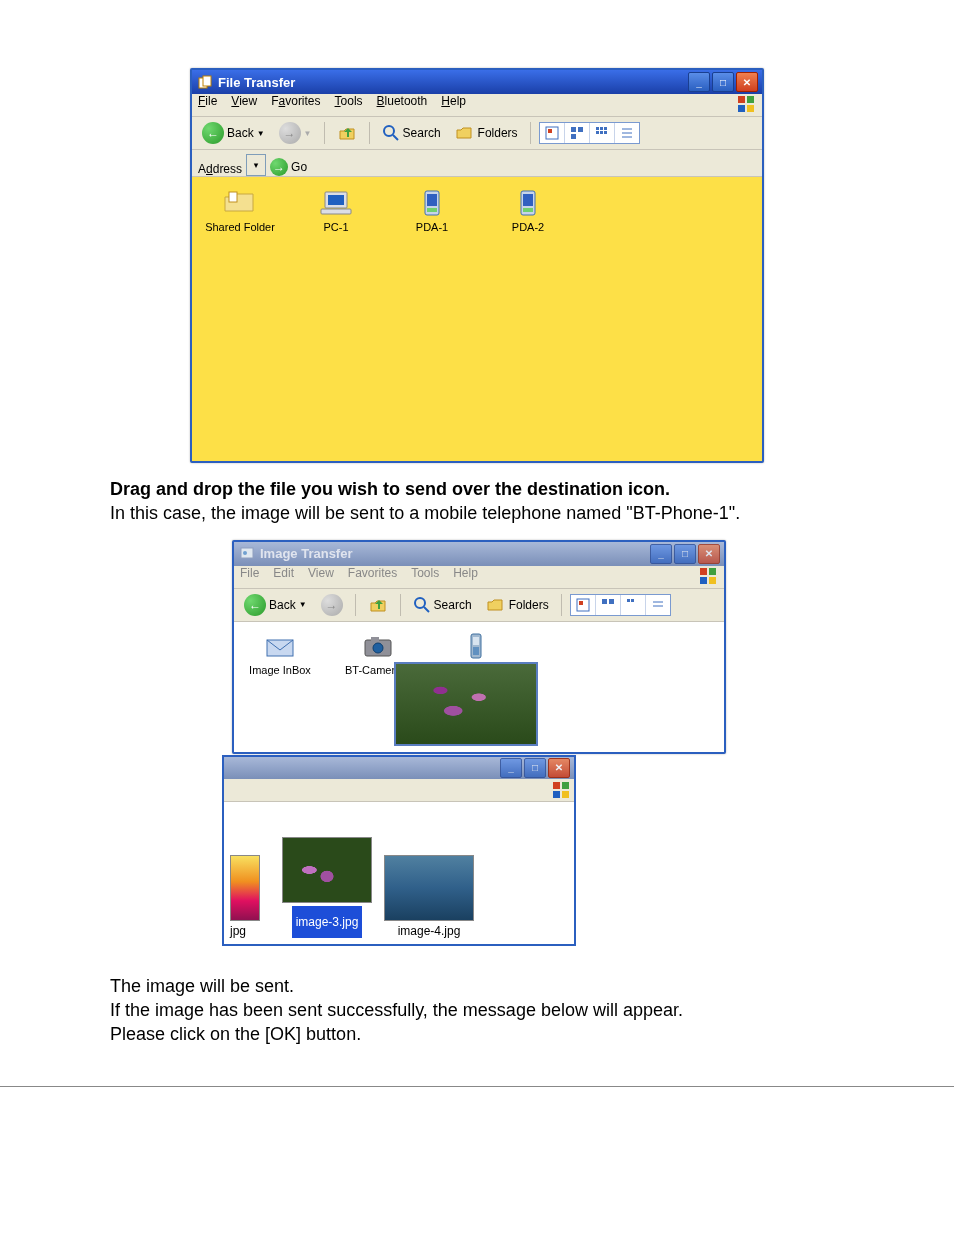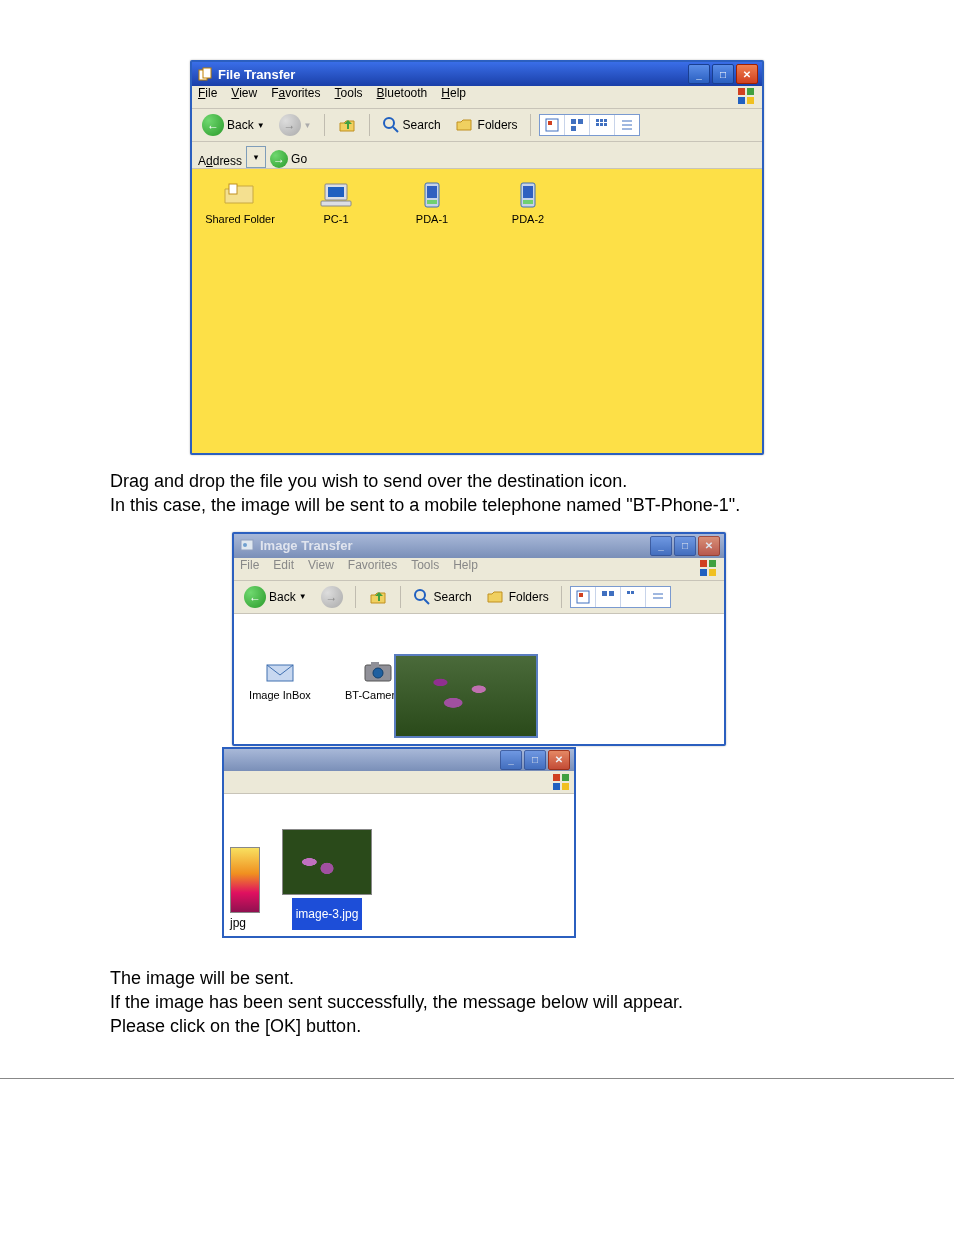--- a/index.html
+++ b/index.html
@@ -27,25 +27,25 @@
   .viewbtn{width:24px;height:20px;display:flex;align-items:center;justify-content:center;border-right:1px solid #c8d4ea}
   .viewbtn:last-child{border-right:none}
   .addrbar{height:26px;background:#ece9d8;border-bottom:1px solid #c8c4b8;display:flex;align-items:flex-end;padding:0 6px;font-size:12px;gap:4px}
   .addrbox{flex:1;height:20px;background:#fff;border:1px solid #7f9db9;display:flex;align-items:center;padding:0 4px;gap:4px;font-size:11px}
   .dropbtn{width:18px;height:20px;background:#ece9d8;border:1px solid #7f9db9;display:flex;align-items:center;justify-content:center;font-size:9px}
   .gobtn{display:flex;align-items:center;gap:3px}
   .content{background:#fde047;min-height:260px;padding:12px;display:flex;flex-wrap:wrap;align-content:flex-start;gap:24px}
   .item{width:72px;display:flex;flex-direction:column;align-items:center;gap:4px;font-size:11px;color:#000;text-align:center}
   .item .icon{width:34px;height:28px}
   .paratext{font-size:18px;line-height:1.35;margin:14px 0}
-  .paratext b{font-weight:normal}
+  .paratext b{font-weight:bold}
   
   .win2wrap{margin:0 auto;width:490px;position:relative}
   .win2{width:100%}
-  .content2{background:#fff;min-height:110px;padding:10px;display:flex;gap:26px;align-items:center;position:relative}
+  .content2{background:#fff;min-height:110px;padding:10px;display:flex;gap:26px;align-items:flex-start;position:relative}
   .dragthumb{position:absolute;left:160px;top:40px;width:140px;height:80px;border:2px solid #5a7dc0;background:linear-gradient(#4a6a3a,#2a4a1a)}
   .dragthumb::after{content:'';position:absolute;inset:6px;background:radial-gradient(ellipse at 40% 60%,#a050a0 8%,transparent 9%),radial-gradient(ellipse at 60% 40%,#c070b0 6%,transparent 7%),radial-gradient(ellipse at 30% 30%,#903090 5%,transparent 6%)}
   .subwin{position:absolute;left:-10px;top:215px;width:350px;background:#ece9d8;border:2px solid #2b5fbf}
   .subtitlebar{height:22px;background:linear-gradient(#a8b8d8,#7a8fb8);display:flex;align-items:center;justify-content:flex-end;padding:0 4px;gap:2px}
   .subwin .winlogo2{height:22px;display:flex;align-items:center;justify-content:flex-end;padding:0 4px;border-bottom:1px solid #c8c4b8}
   .subcontent{background:#fff;height:130px;padding:6px;display:flex;gap:12px;align-items:flex-end}
   .thumb{display:flex;flex-direction:column;align-items:center;gap:3px;font-size:12px}
   .thumb .img{width:88px;height:64px;border:1px solid #888}
   .thumb .img.sunset{background:linear-gradient(#f8e060 0%,#f09020 40%,#e01060 70%,#901050 100%)}
   .thumb .img.flowers{background:#2a4a1a}
@@ -54,21 +54,21 @@
   .thumb .lbl.sel{background:#1d4ed8;color:#fff;padding:9px 4px}
   .hr{height:1px;background:#888;margin:40px -110px 0 -110px}
   
   svg{display:block}
 </style>
 </head>
 <body>
 
 <div class="page">
 
-  <div class="win" style="width:570px;margin:0 auto">
+  <div class="win" style="width:570px;margin:8px auto">
     <div class="titlebar">
       <span class="ticon">
         <svg width="16" height="16">
             <rect x="2" y="4" width="8" height="10" fill="#fff" stroke="#c08000"></rect>
             <rect x="6" y="2" width="8" height="10" fill="#fff" stroke="#c08000"></rect>
           </svg>
       </span>
       <span>File Transfer</span>
       <span class="spacer"></span>
       <div class="winbtns">
@@ -355,20 +355,24 @@
       </div>
       <div class="subcontent">
         <div class="thumb" style="width:40px;align-items:flex-start">
           <div class="img sunset" style="width:28px"></div>
           <span class="lbl">jpg</span>
         </div>
         <div class="thumb">
           <div class="img flowers"></div>
           <span class="lbl sel">image-3.jpg</span>
         </div>
+        <div class="thumb">
+          <div class="img waves"></div>
+          <span class="lbl">image-4.jpg</span>
+        </div>
       </div>
     </div>
   </div>
 
   <div class="paratext">
     <span>The image will be sent.</span><br>
     <span>If the image has been sent successfully, the message below will appear.</span><br>
     <span>Please click on the [OK] button.</span>
   </div>
 

